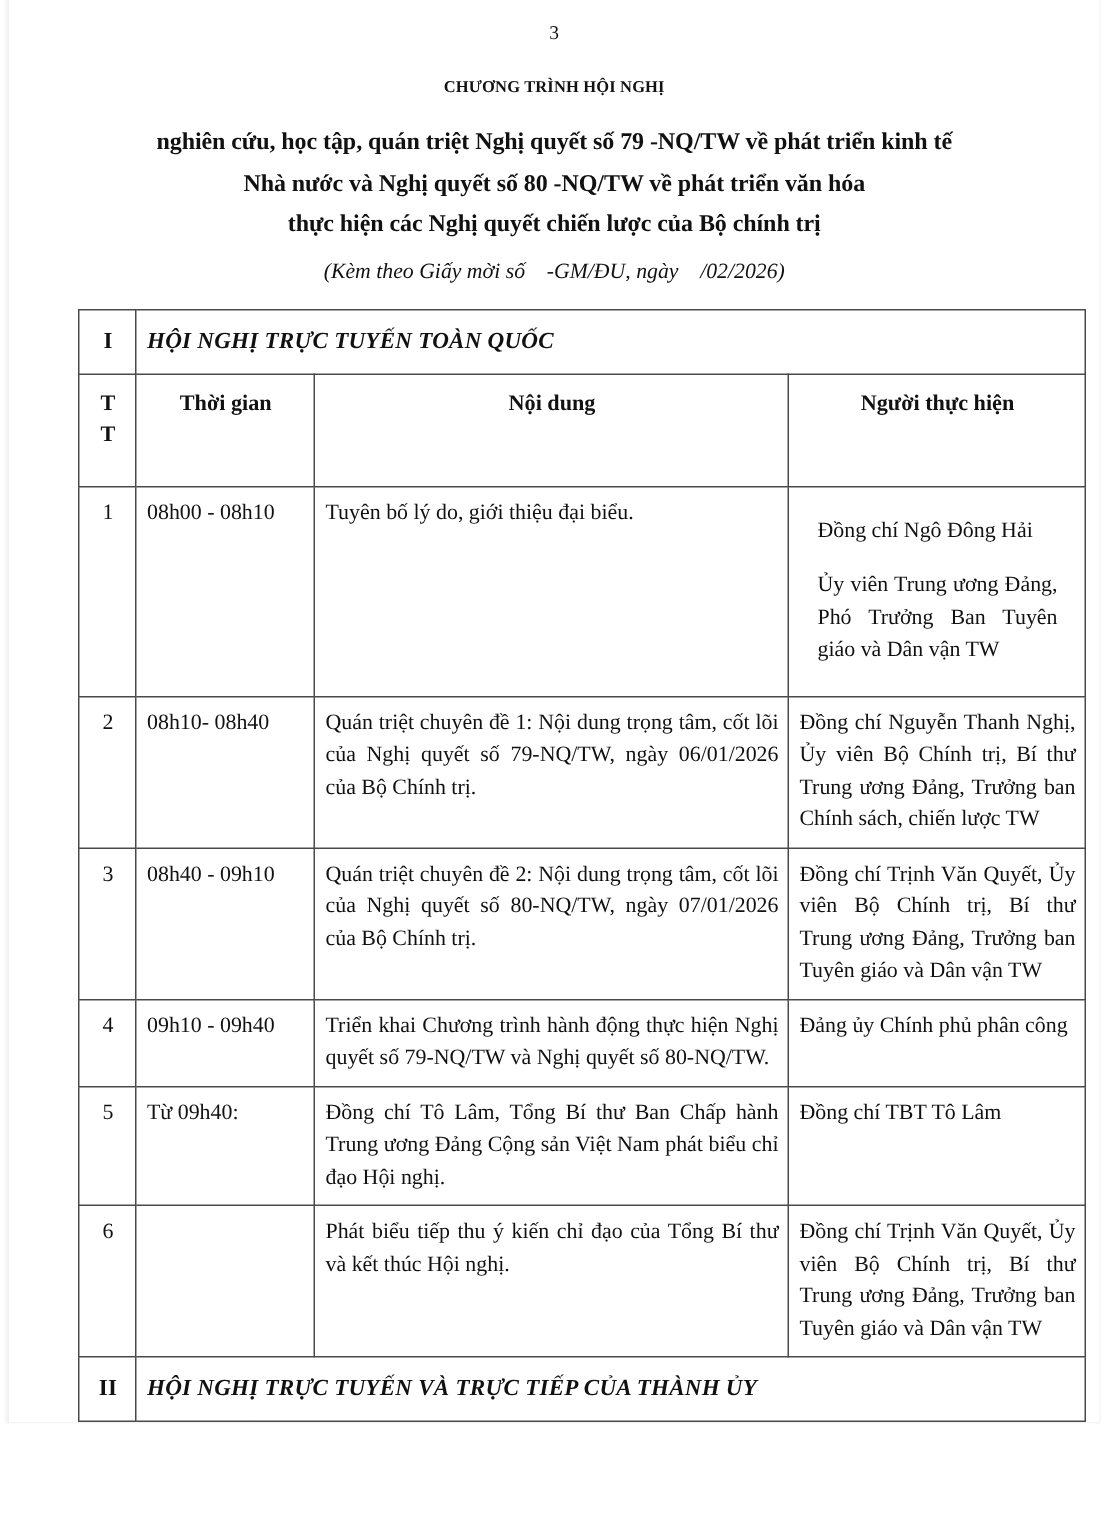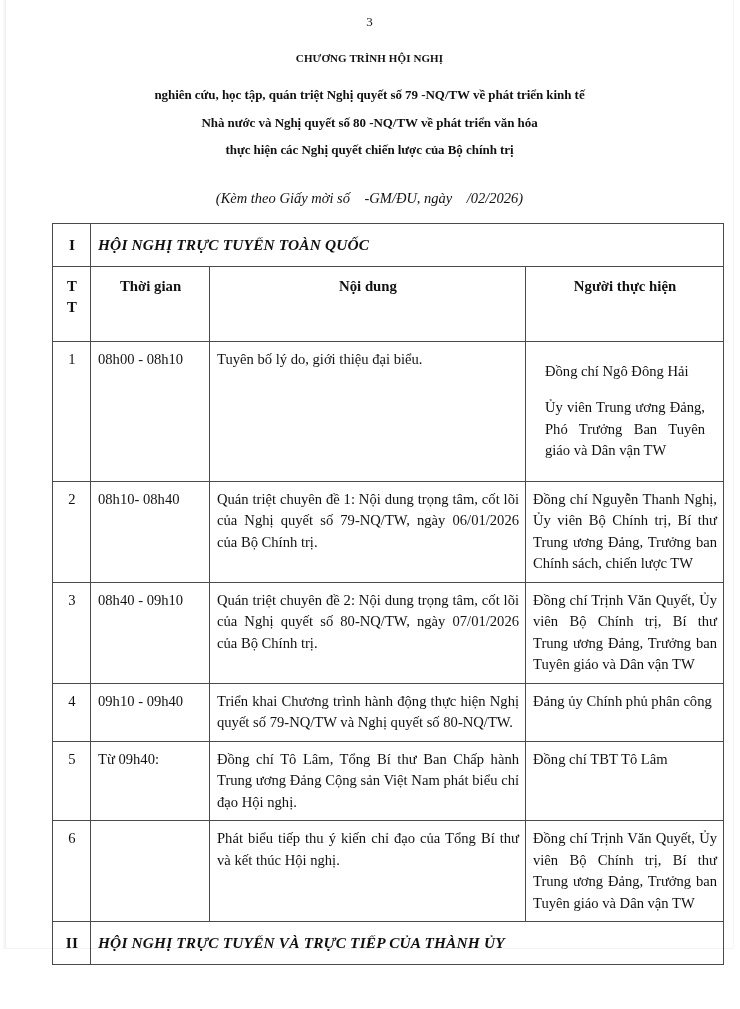--- a/index.html
+++ b/index.html
@@ -63,31 +63,31 @@
     text-align: center;
   }
   .doc-title {
     font-size: 11px;
     font-weight: bold;
     line-height: 25px;
     letter-spacing: 0.1px;
     margin: 12px;
   }
   .doc-subtitle {
-    font-size: 13px;
+    font-size: 16px;
     font-weight: bold;
     line-height: 24.5px;
     margin: 3px 6px 0 6px;
     letter-spacing: -0.05px;
   }
   .doc-note {
     font-size: 14.5px;
     font-style: italic;
     line-height: 22px;
-    margin-top: 24px;
+    margin-top: 7px;
     white-space: pre;
   }
 
   .tbl-wrap {
     padding: 14px 23px 0 46px;
   }
   table.program {
     width: 671px;
     border-collapse: collapse;
     table-layout: fixed;

